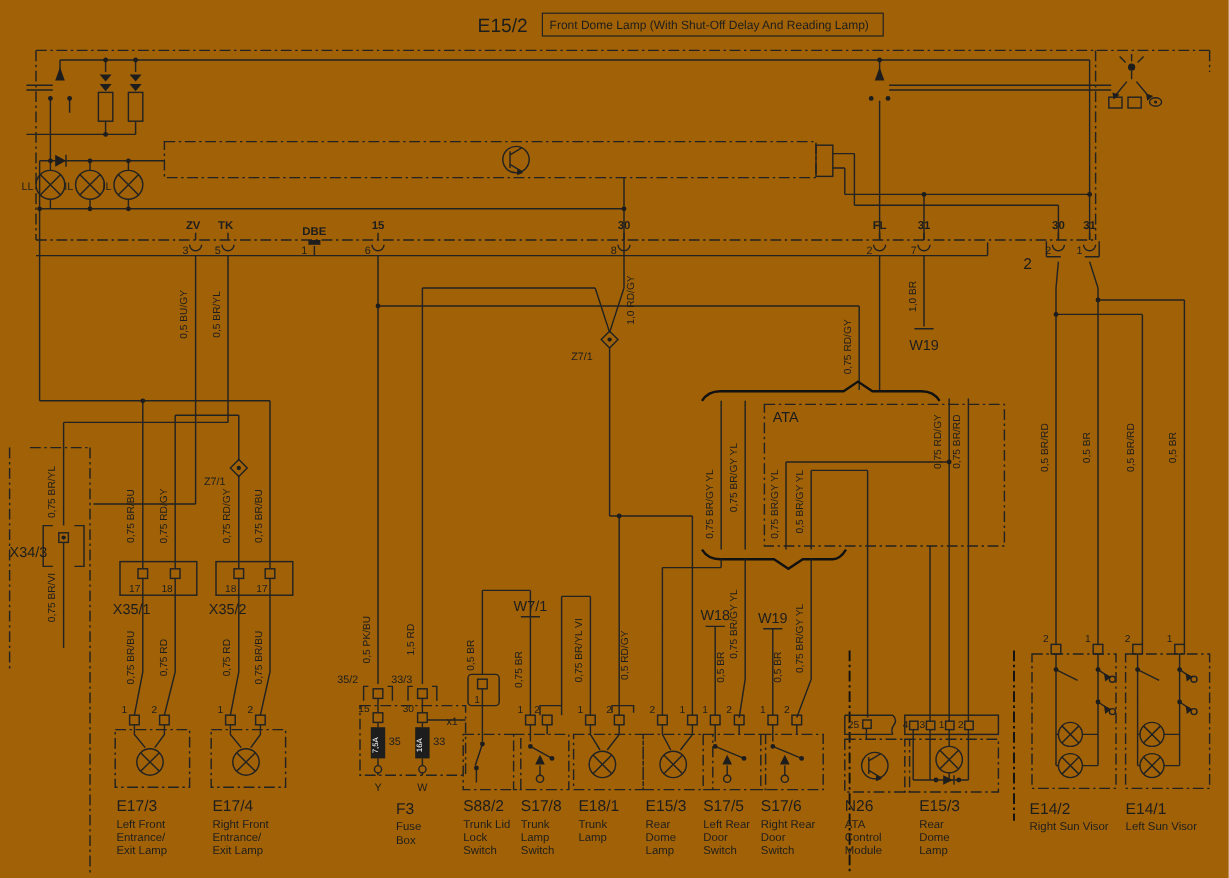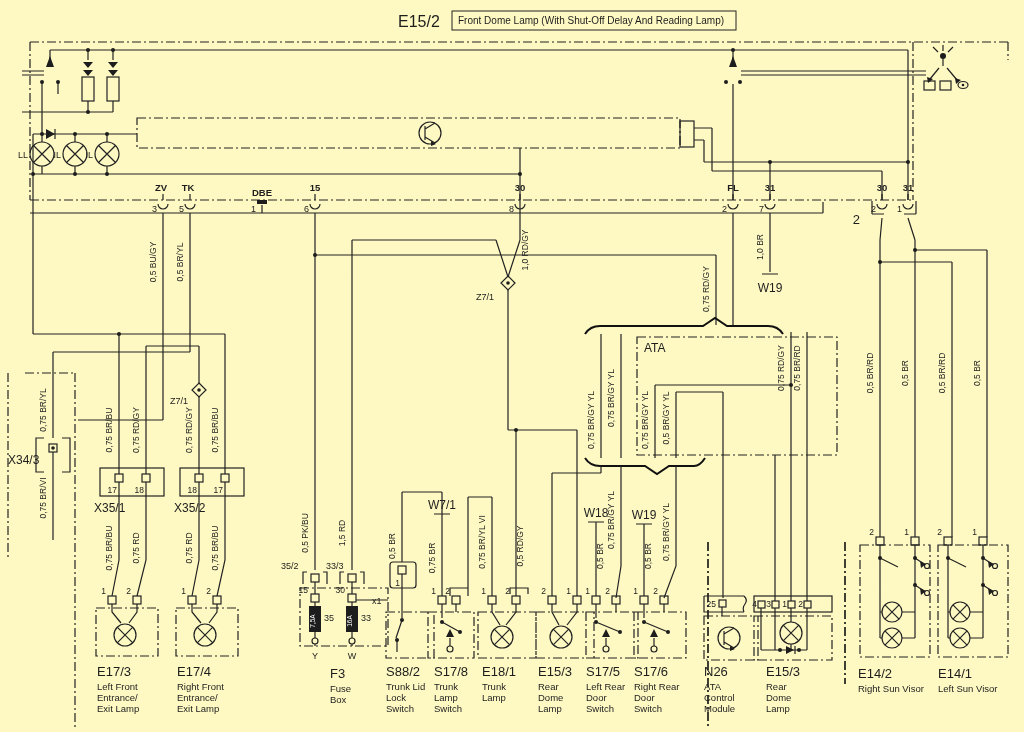--- a/index.html
+++ b/index.html
@@ -1,16 +1,16 @@
 <!DOCTYPE html>
 <html><head>
 <meta charset="utf-8">
 <style>
   html,body{margin:0;padding:0;background:#e8e8e8;}
-  .canvas{position:relative;width:1024px;height:732px;background:#fef9c3;overflow:hidden;
+  .canvas{position:relative;width:1024px;height:732px;background:#a16207;overflow:hidden;
           font-family:"Liberation Sans", sans-serif;color:#1d1d1d;}
   svg{position:absolute;left:0;top:0;}
   svg text{fill:#1d1d1d;font-family:"Liberation Sans", sans-serif;}
   .ln{stroke:#222;stroke-width:1.2;fill:none;}
   .thin{stroke:#222;stroke-width:1;fill:none;}
   .dd{stroke:#222;stroke-width:1.2;fill:none;stroke-dasharray:9 3 2 3;}
   .ddb{stroke:#111;stroke-width:1.6;fill:none;stroke-dasharray:9 3 2 3;}
   .thk{stroke:#111;stroke-width:2;fill:none;}
   .fil{fill:#1d1d1d;stroke:none;}
   .wl{font-size:8.5px;}

